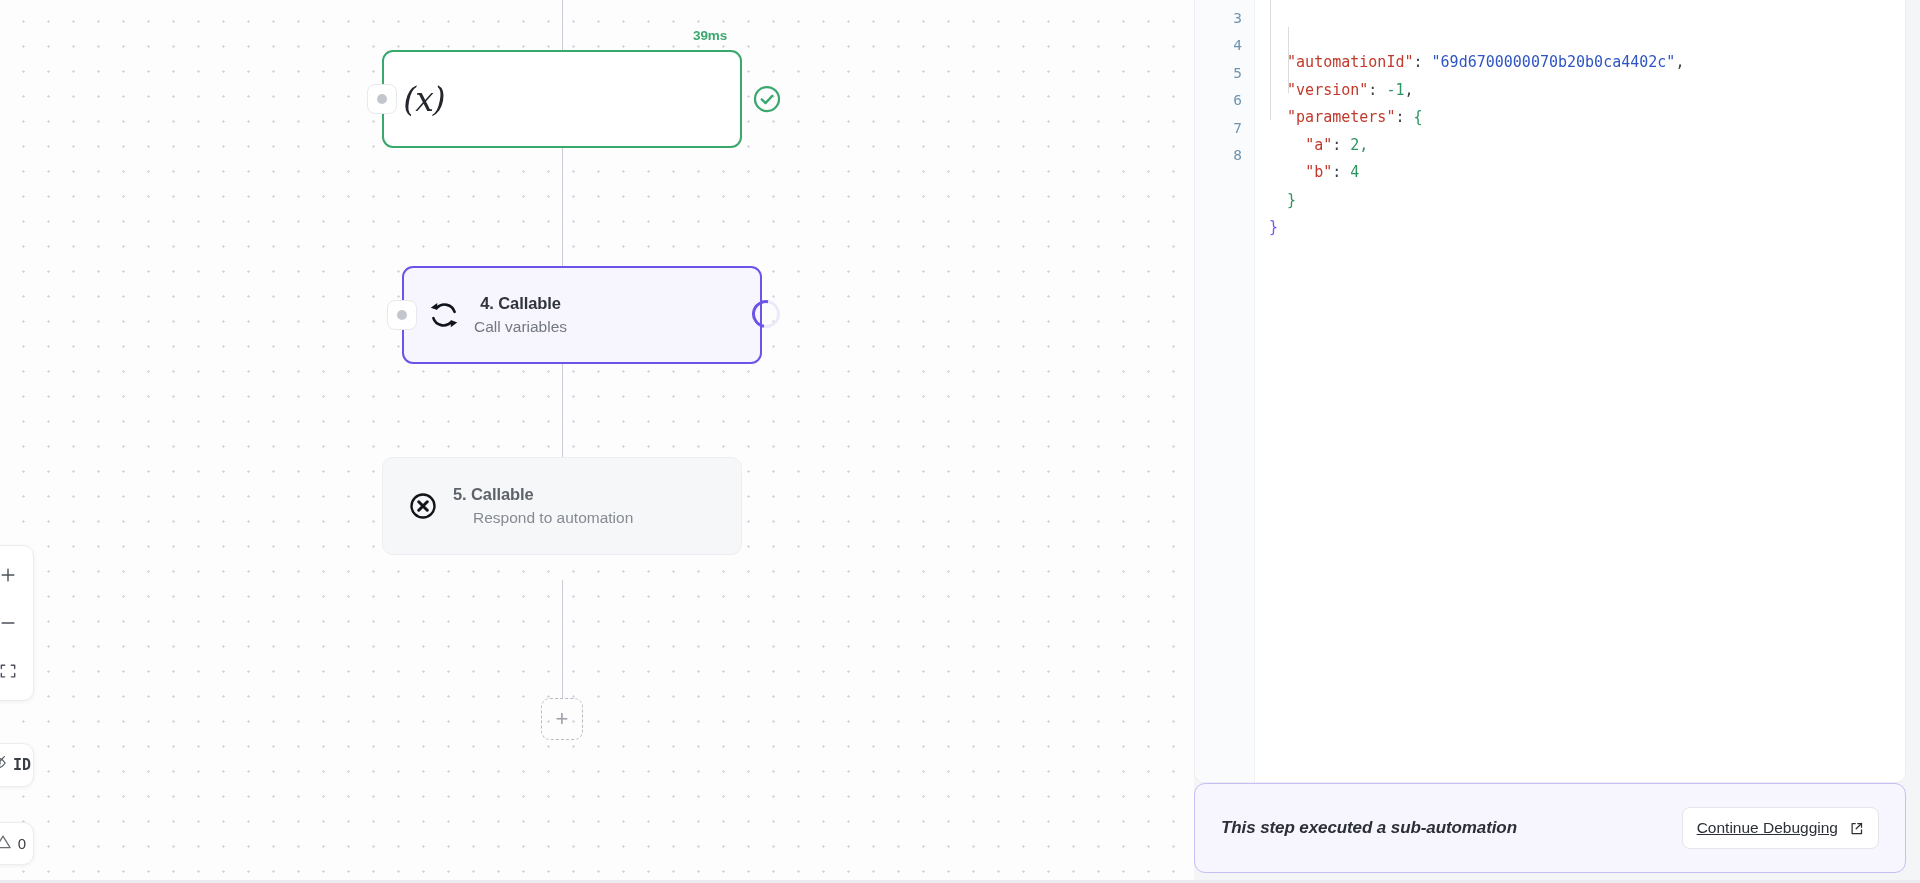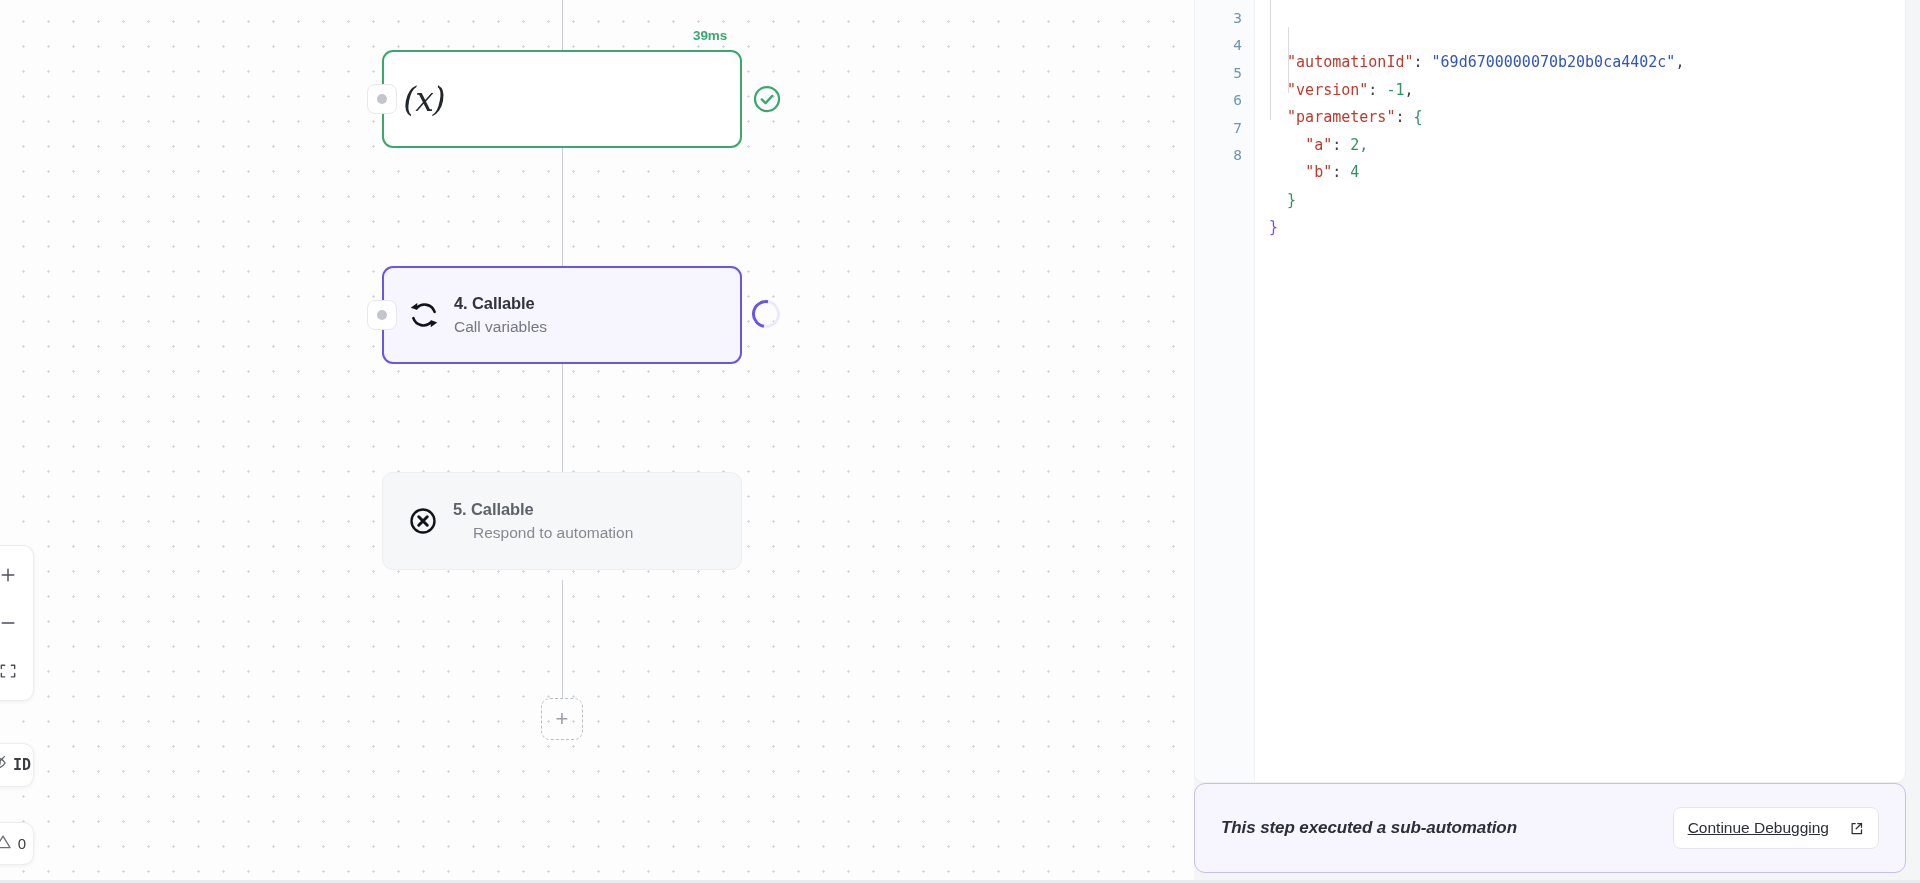--- a/index.html
+++ b/index.html
@@ -52,26 +52,27 @@
     align-items: center;
     padding-left: 16px;
     background: #ffffff;
   }
   .node-3 {
     left: 382px; top: 50px;
     border: 2.2px solid #3aa76d;
     background: #ffffff;
   }
   .node-4 {
-    left: 382px; top: 266px;
+    left: 402px; top: 266px;
     border: 2.2px solid #6d54e8;
     background: #f7f5fe;
+    text-align: center;
   }
   .node-5 {
-    left: 382px; top: 472px;
+    left: 382px; top: 457px;
     border: 1.4px solid #eceef1;
     background: #f6f7f8;
   }
 
   .node-icon {
     width: 48px;
     min-width: 48px;
     display: flex;
     align-items: center;
     justify-content: center;
@@ -303,21 +304,21 @@
   }
   .banner-btn {
     margin-left: auto;
     background: #ffffff;
     border: 1px solid #e4e6ea;
     border-radius: 8px;
     height: 42px;
     padding: 0 14px;
     display: flex;
     align-items: center;
-    gap: 20px;
+    gap: 11px;
     cursor: pointer;
     font-size: 15.5px;
     color: #2b2f36;
   }
   .banner-btn .lbl { text-decoration: underline; }
   .banner-btn svg { display: block; }
 
   
   .page-bottom-rule {
     position: absolute;

